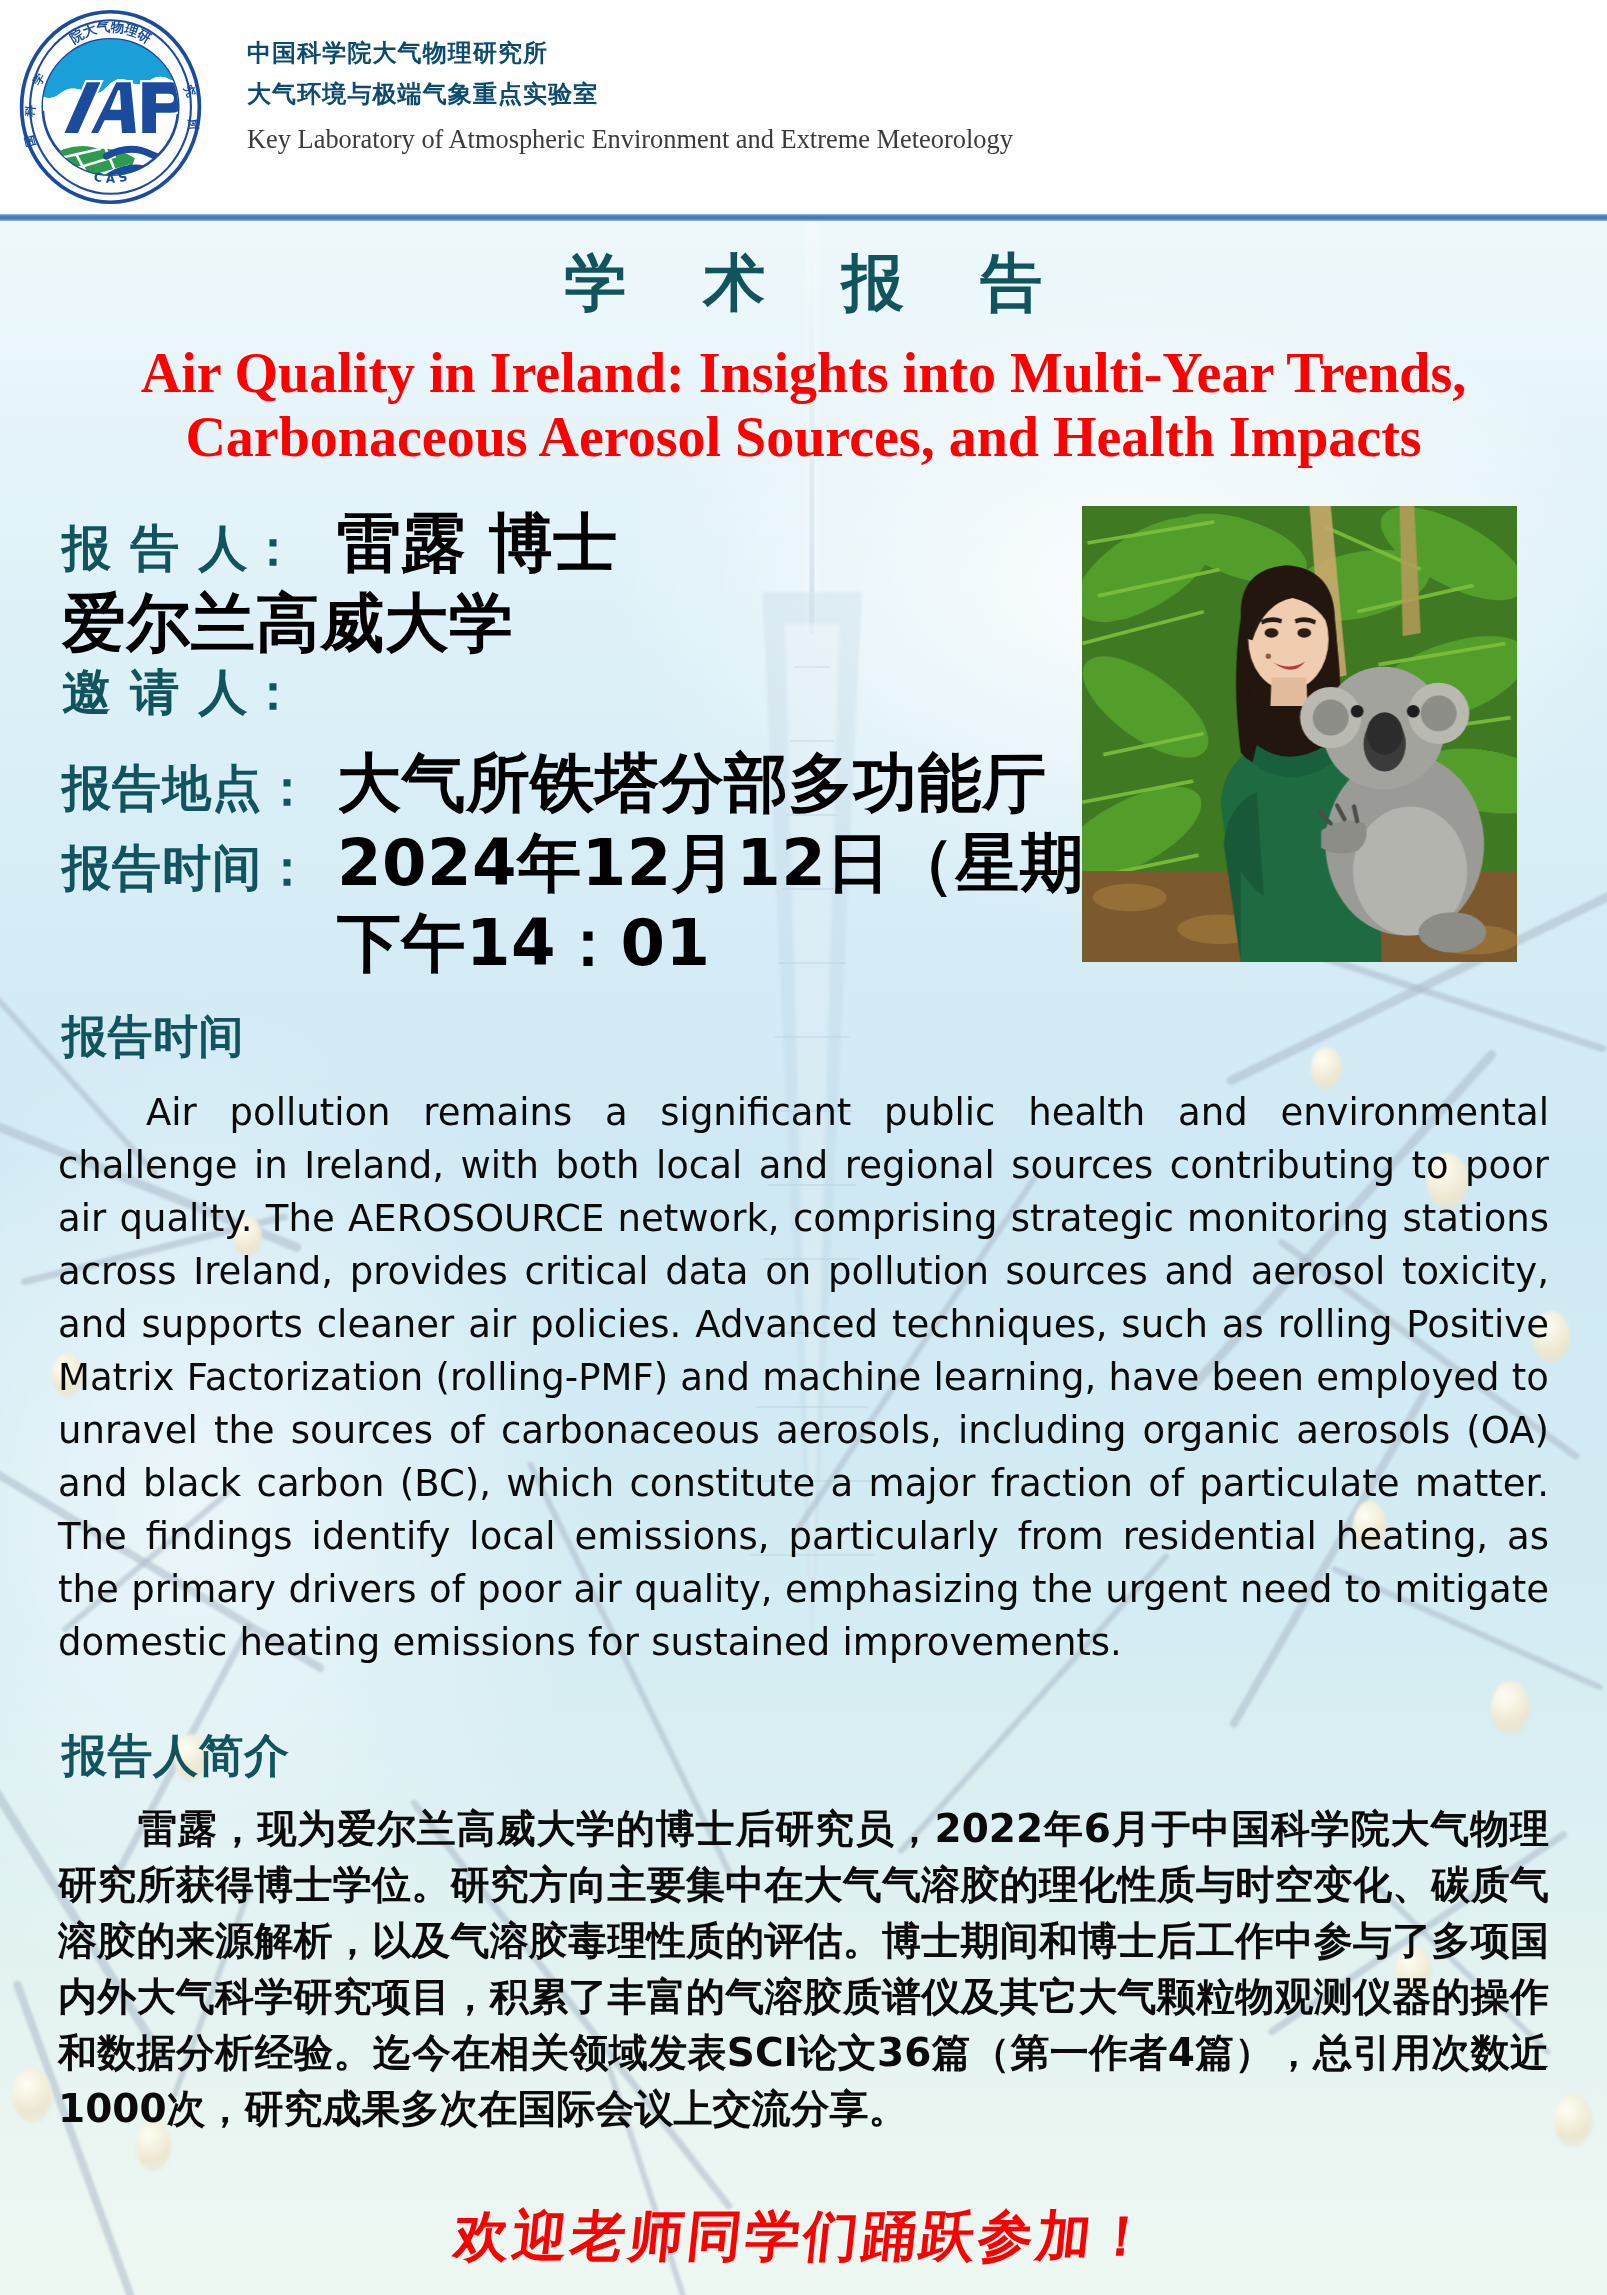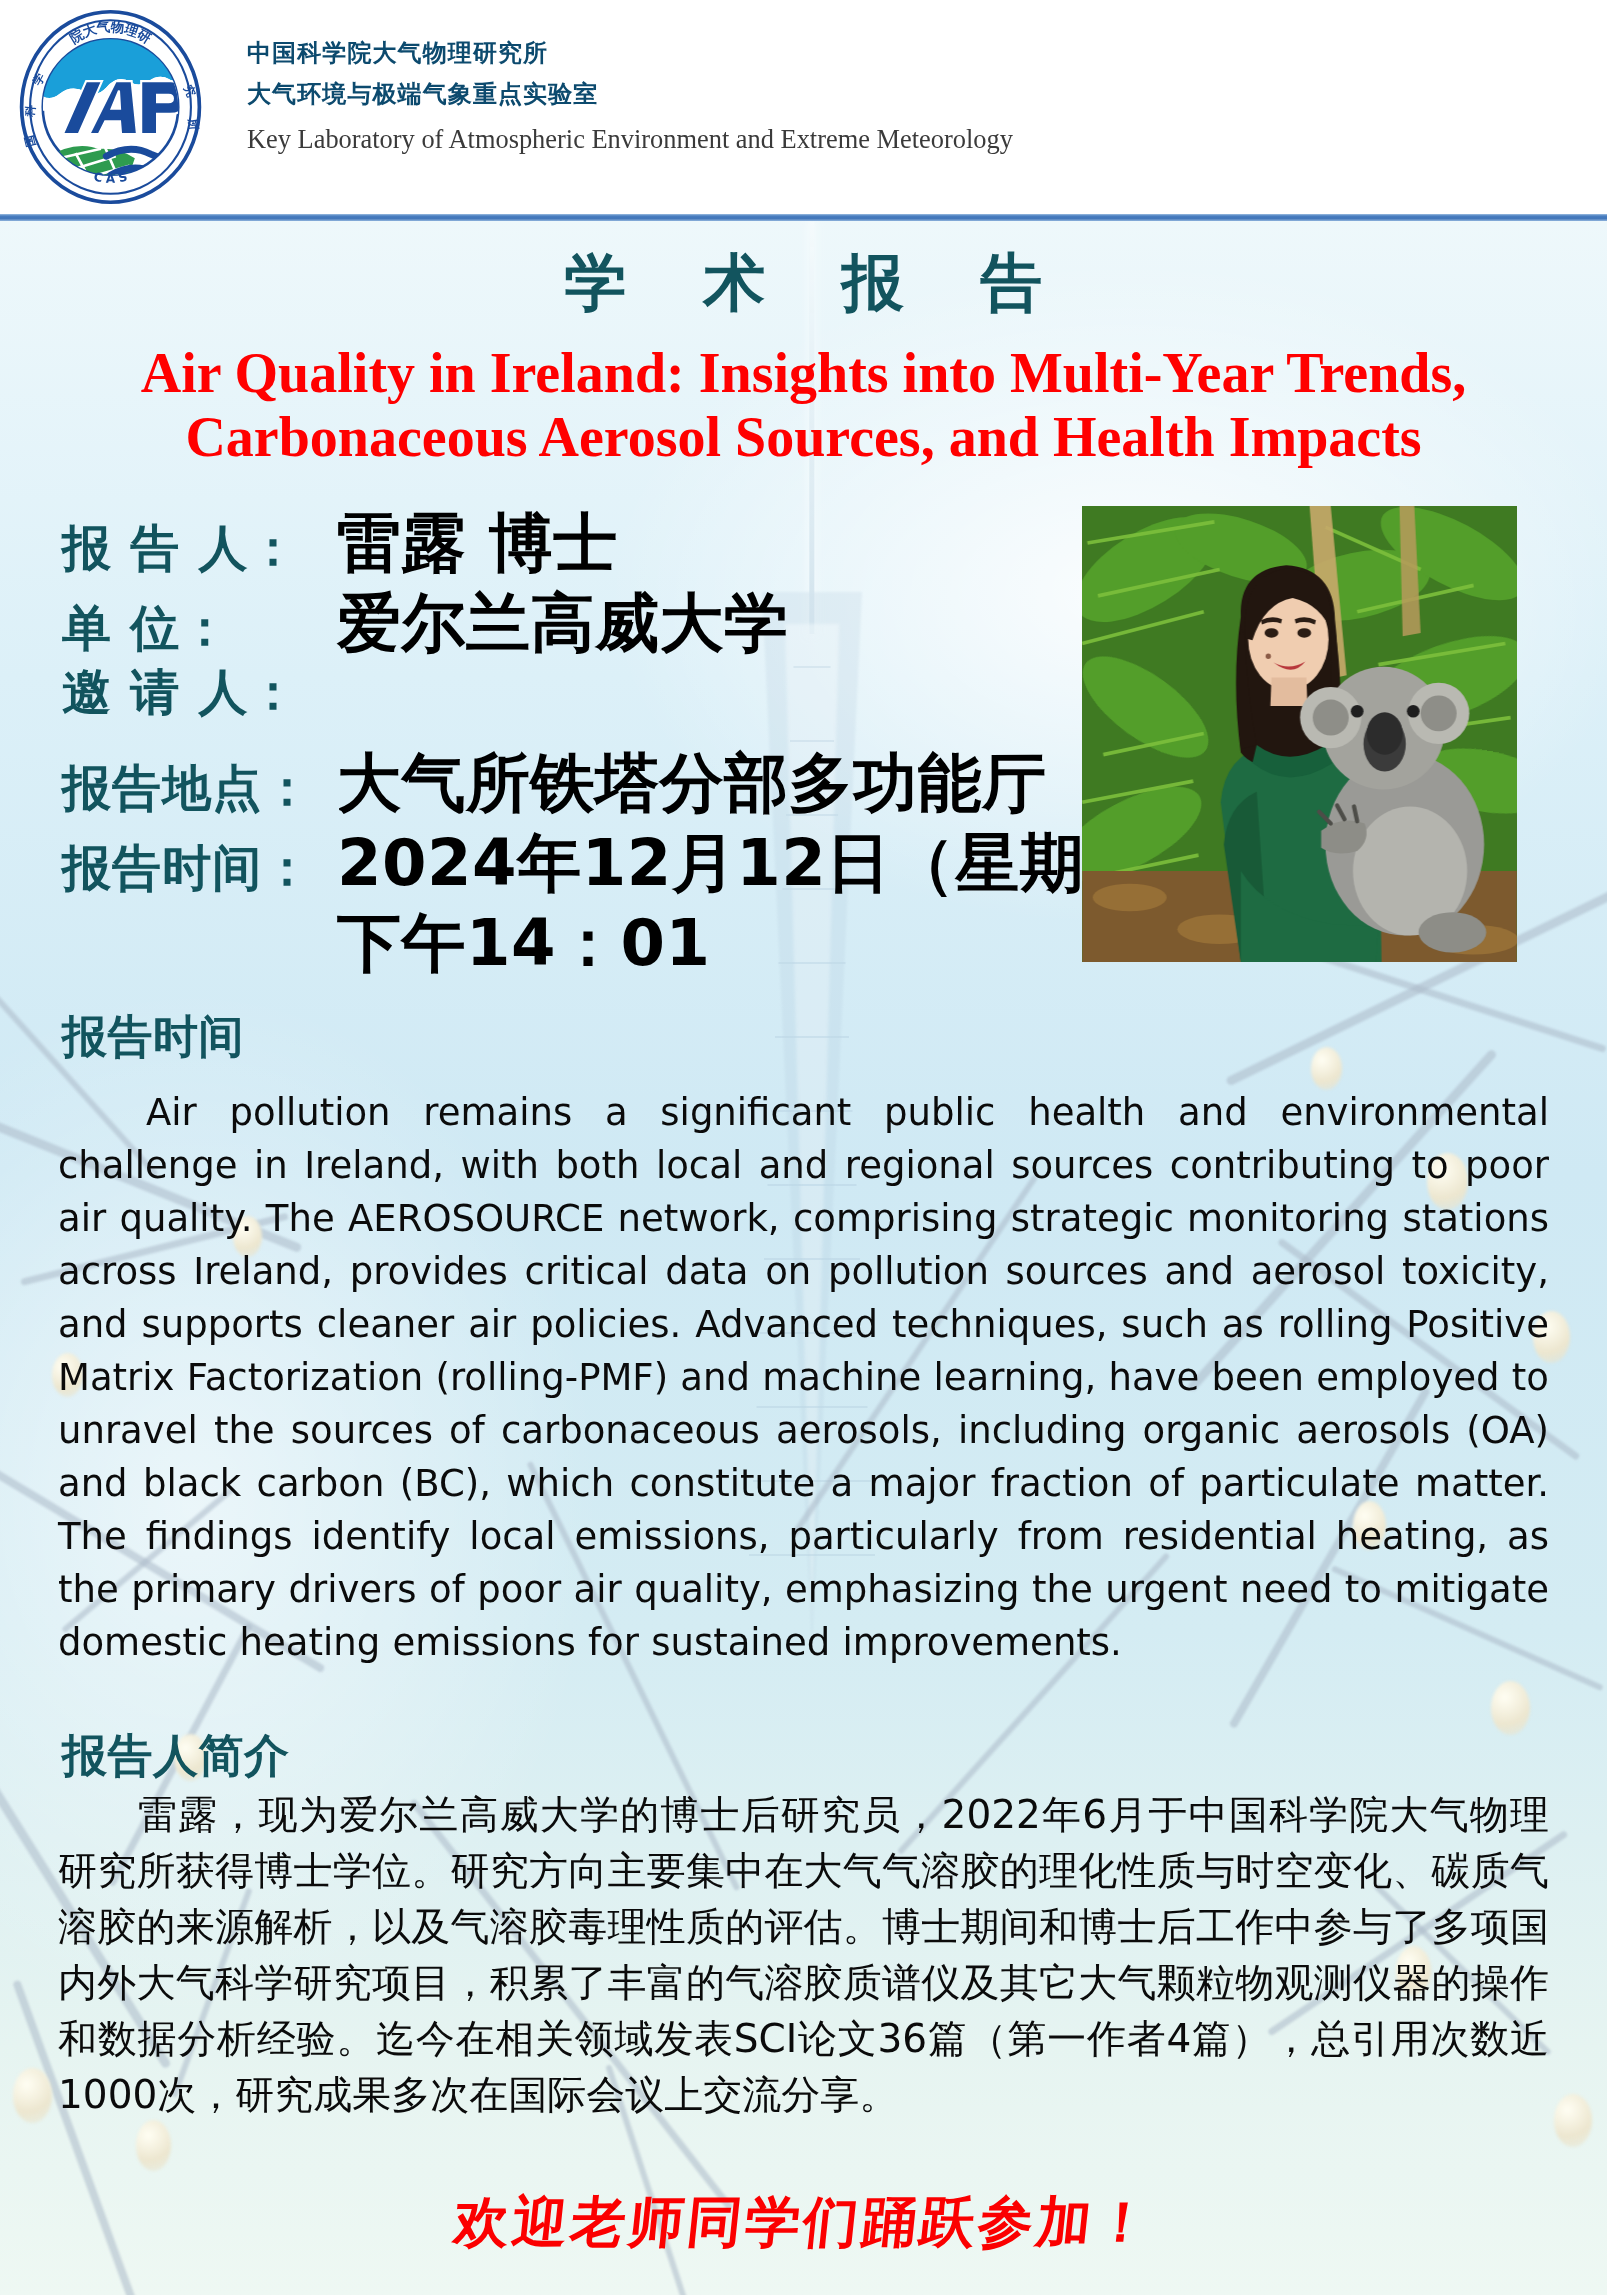--- a/index.html
+++ b/index.html
@@ -156,22 +156,22 @@
     margin:19px auto 0;width:1491px;
     color:#0b0b0b;
     font-family:"DejaVu Sans","Liberation Sans",sans-serif;
     font-size:37px;line-height:53px;
     text-align:justify;text-align-last:left;
     text-indent:88px;
     word-spacing:0.5px;
   }
 
   .bio-body{
-    margin:1px auto 0;width:1491px;
-    color:#0b0b0b;font-weight:normal;
+    margin:15px auto 0;width:1491px;
+    color:#0b0b0b;font-weight:bold;
     font-family:"DejaVu Sans","Liberation Sans",sans-serif;
     font-size:39px;line-height:56px;
     text-align:justify;text-align-last:left;
     text-indent:80px;
   }
 
   .welcome{
     margin-top:63px;text-align:center;
     color:#fb0000;font-weight:bold;
     font-family:"DejaVu Sans","Liberation Sans",sans-serif;
@@ -323,21 +323,20 @@
     <div class="talk-title">Air Quality in Ireland: Insights into Multi-Year Trends, Carbonaceous Aerosol Sources, and Health Impacts</div>
 
     <div class="info-block">
 
       <div class="info-row">
         <span class="info-label">报 告 人：</span>
         <span class="info-value">雷露  博士</span>
       </div>
 
       <div class="info-row">
-        <span class="info-label">单     位：</span>
         <span class="info-value">爱尔兰高威大学</span>
       </div>
 
       <div class="info-row">
         <span class="info-label">邀 请 人：</span>
       </div>
 
       <div class="info-row">
         <span class="info-label">报告地点：</span>
         <span class="info-value">大气所铁塔分部多功能厅</span>

